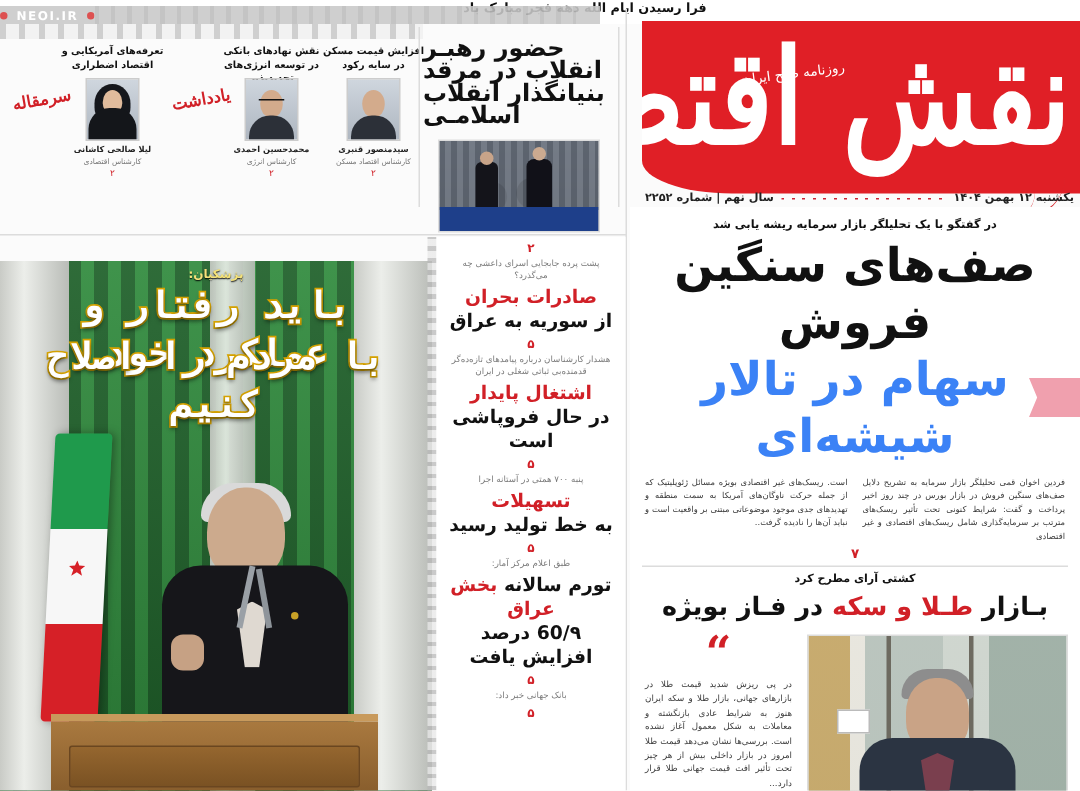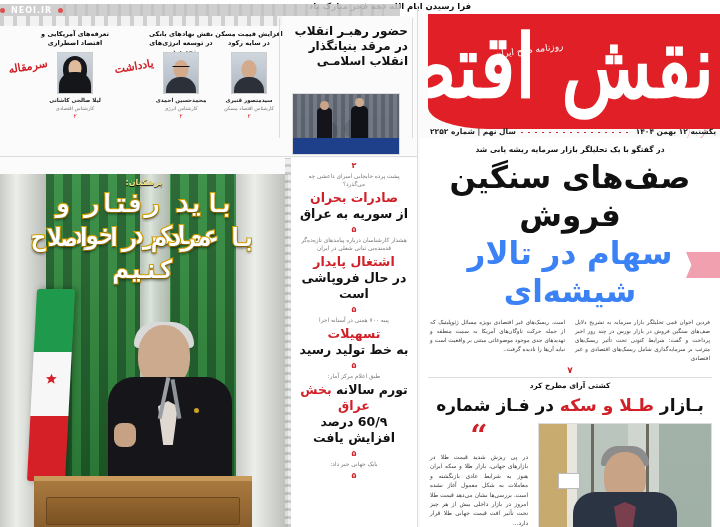--- a/index.html
+++ b/index.html
@@ -83,21 +83,21 @@
     position:absolute;top:128px;right:30px;width:210px;height:20px;
     border-bottom:1.4px solid #d8282e;border-radius:0 0 120px 26px;
     pointer-events:none;
   }
 
   
   .leader-box{
     position:absolute;top:18px;left:280px;width:130px;height:138px;
   }
   .leader-head{
-    text-align:right;font-size:12px;font-weight:bold;color:#111;
+    text-align:left;font-size:16px;font-weight:bold;color:#111;
     line-height:15px;padding:6px 2px 0;letter-spacing:-.2px;
   }
   .leader-photo{
     position:absolute;top:75px;left:12px;width:106px;height:60px;
     background:
       radial-gradient(circle at 33% 62%, #1b1b22 0 12%, transparent 13%),
       radial-gradient(circle at 58% 58%, #171717 0 14%, transparent 15%),
       linear-gradient(#6d7480,#4c525c);
     border:1px solid #ddd;overflow:hidden;
   }
@@ -544,21 +544,21 @@
       <div class="para">است. ریسک‌های غیر اقتصادی بویژه مسائل ژئوپلیتیک که از جمله حرکت ناوگان‌های آمریکا به سمت منطقه و تهدیدهای جدی موجود موضوعاتی مبتنی بر واقعیت است و نباید آن‌ها را نادیده گرفت..</div>
     </div>
     <div class="r-mark">۷</div>
 
     <div class="hline" style="position:relative;left:0;top:2px;width:100%;"></div>
 
     <div class="r-kicker2">کشتی آرای مطرح کرد</div>
     <div class="r-head3">
       <span>بـازار</span>
       <span class="red">طـلا و سکه</span>
-      <span>در فـاز شماره</span>
+      <span>در فـاز بویژه</span>
     </div>
 
     <div class="r-lower">
       <div class="r-photo">
         <div class="rp-window"></div>
         <div class="rp-frame"></div>
         <div class="rp-frame2"></div>
         <div class="rp-note"></div>
         <div class="rp-hair"></div>
         <div class="rp-head"></div>

